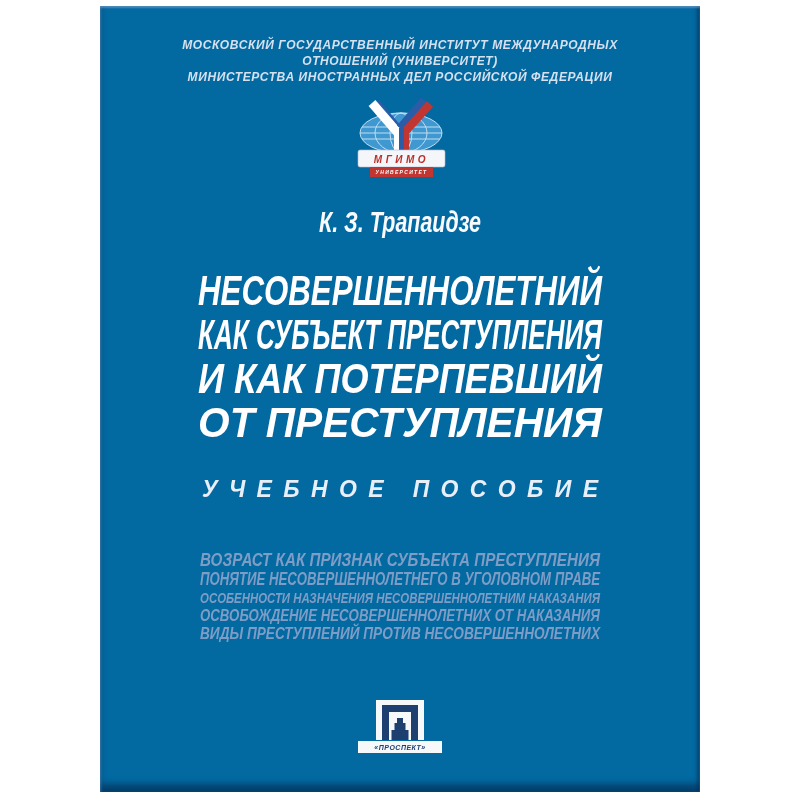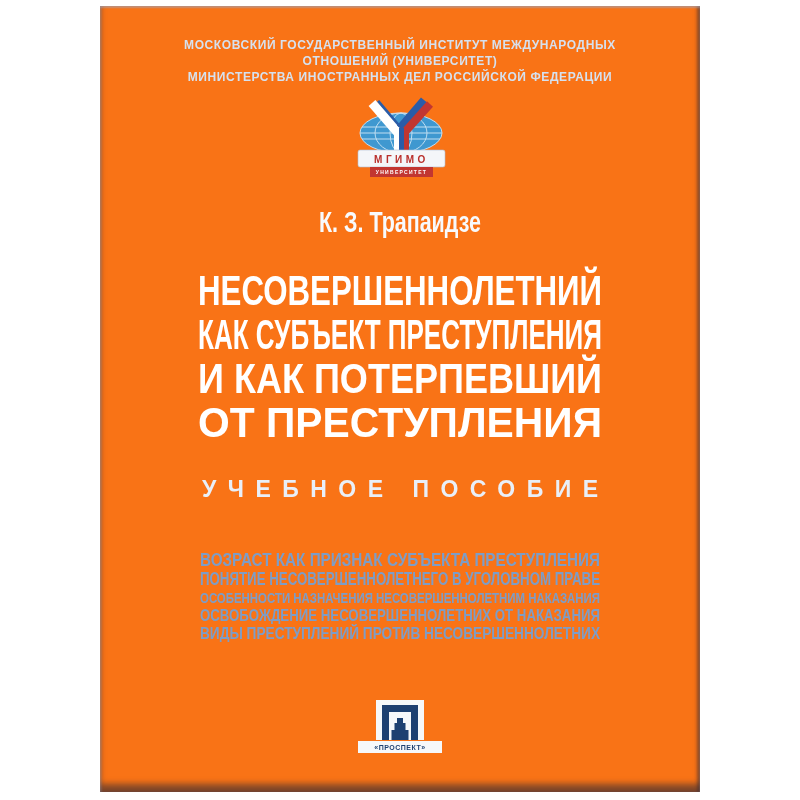--- a/index.html
+++ b/index.html
@@ -2,26 +2,27 @@
 <html><head>
 <meta charset="utf-8">
 <style>
   html,body{margin:0;padding:0;}
   .page{
     position:relative;width:800px;height:800px;background:#ffffff;overflow:hidden;
     font-family:"Liberation Sans",sans-serif;
   }
   .cover{
     position:absolute;left:100px;top:6px;width:600px;height:786px;
-    background:#f97316;
+    background:#0369a1;
     box-shadow:
       inset 0 2px 2px rgba(160,190,230,.45),
       inset 2px 0 2px rgba(120,160,210,.20),
       inset -3px 0 3px rgba(5,25,60,.30),
       inset 0 -8px 6px rgba(5,25,60,.50);
+    font-style: italic;
   }
   .cover svg{position:absolute;display:block;overflow:visible;}
   svg text{font-family:"Liberation Sans",sans-serif;font-weight:700;}
 
   .inst-svg{left:0;top:30px;}
   .inst-line{font-size:12px;fill:#d6e1ef;letter-spacing:.6px;text-anchor:middle;}
 
   .logo-svg{left:245px;top:91px;}
 
   .author-svg{left:190px;top:196px;}

